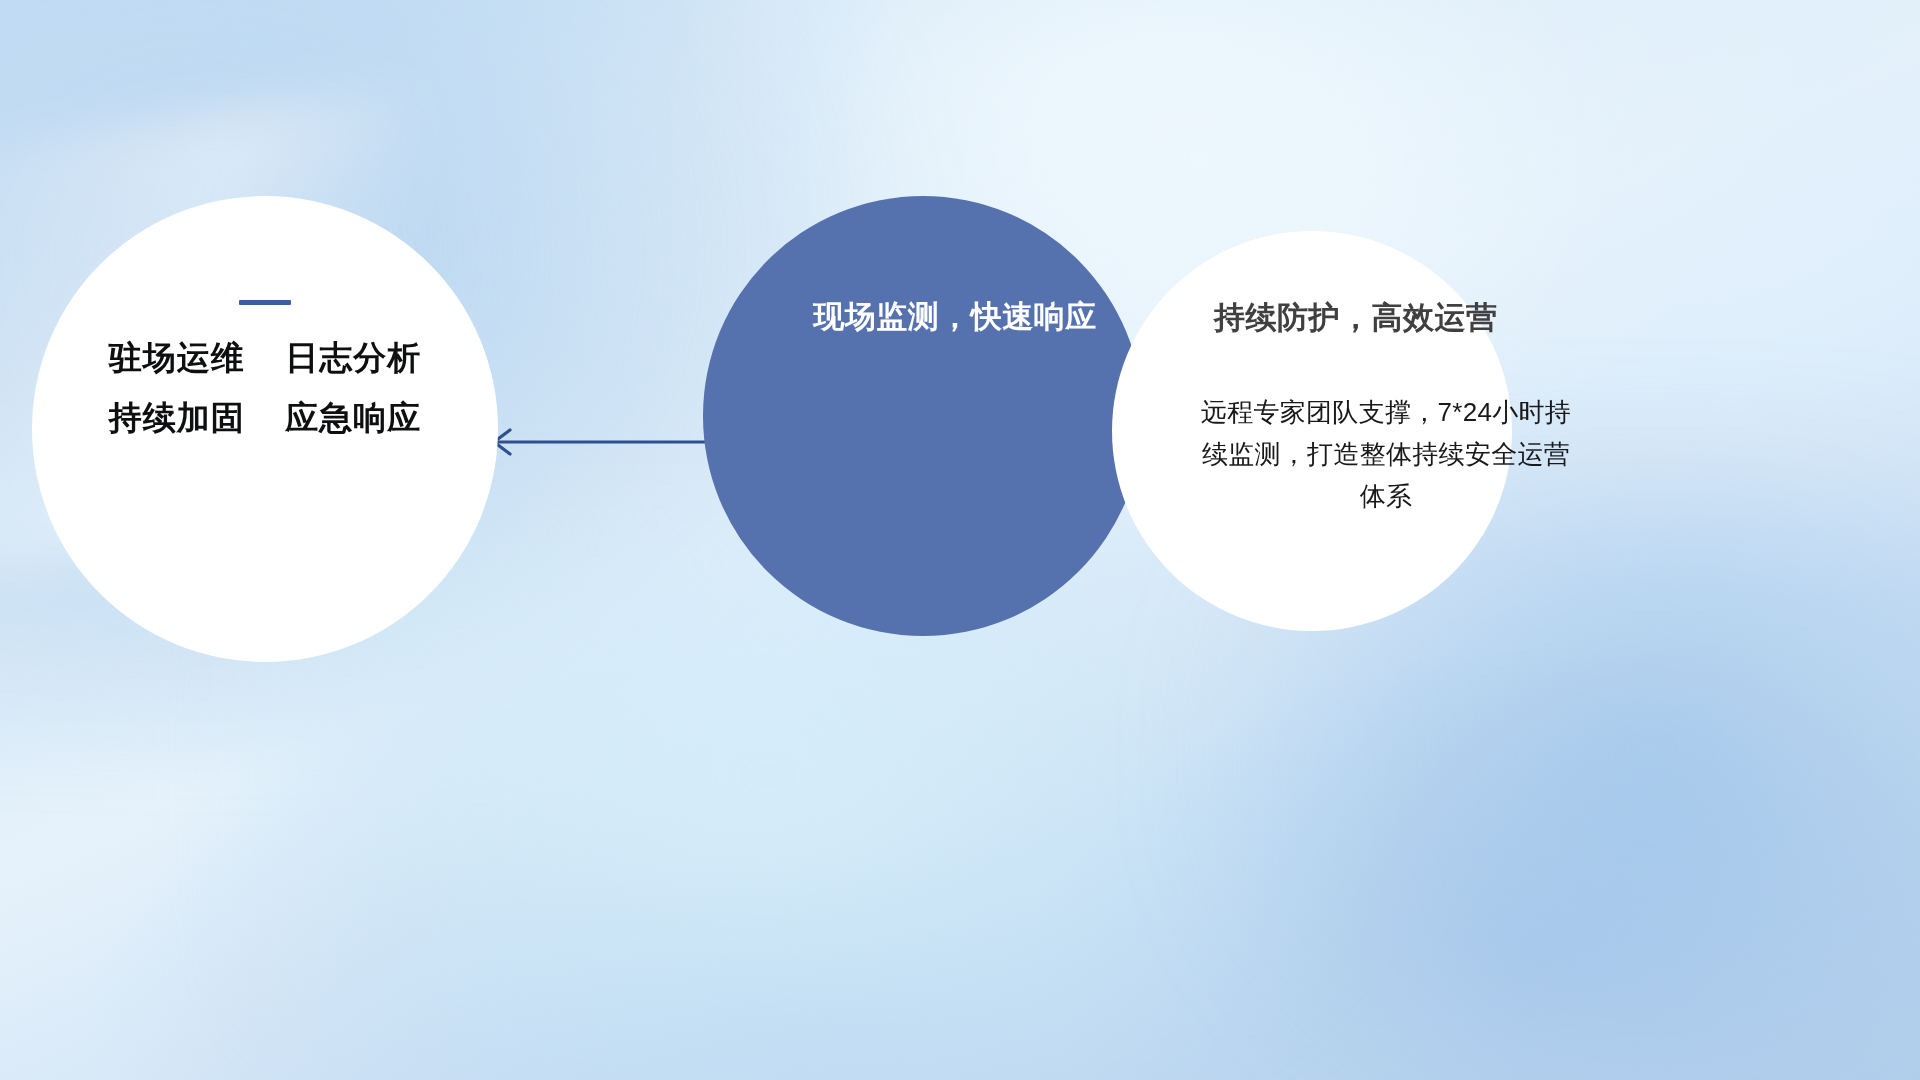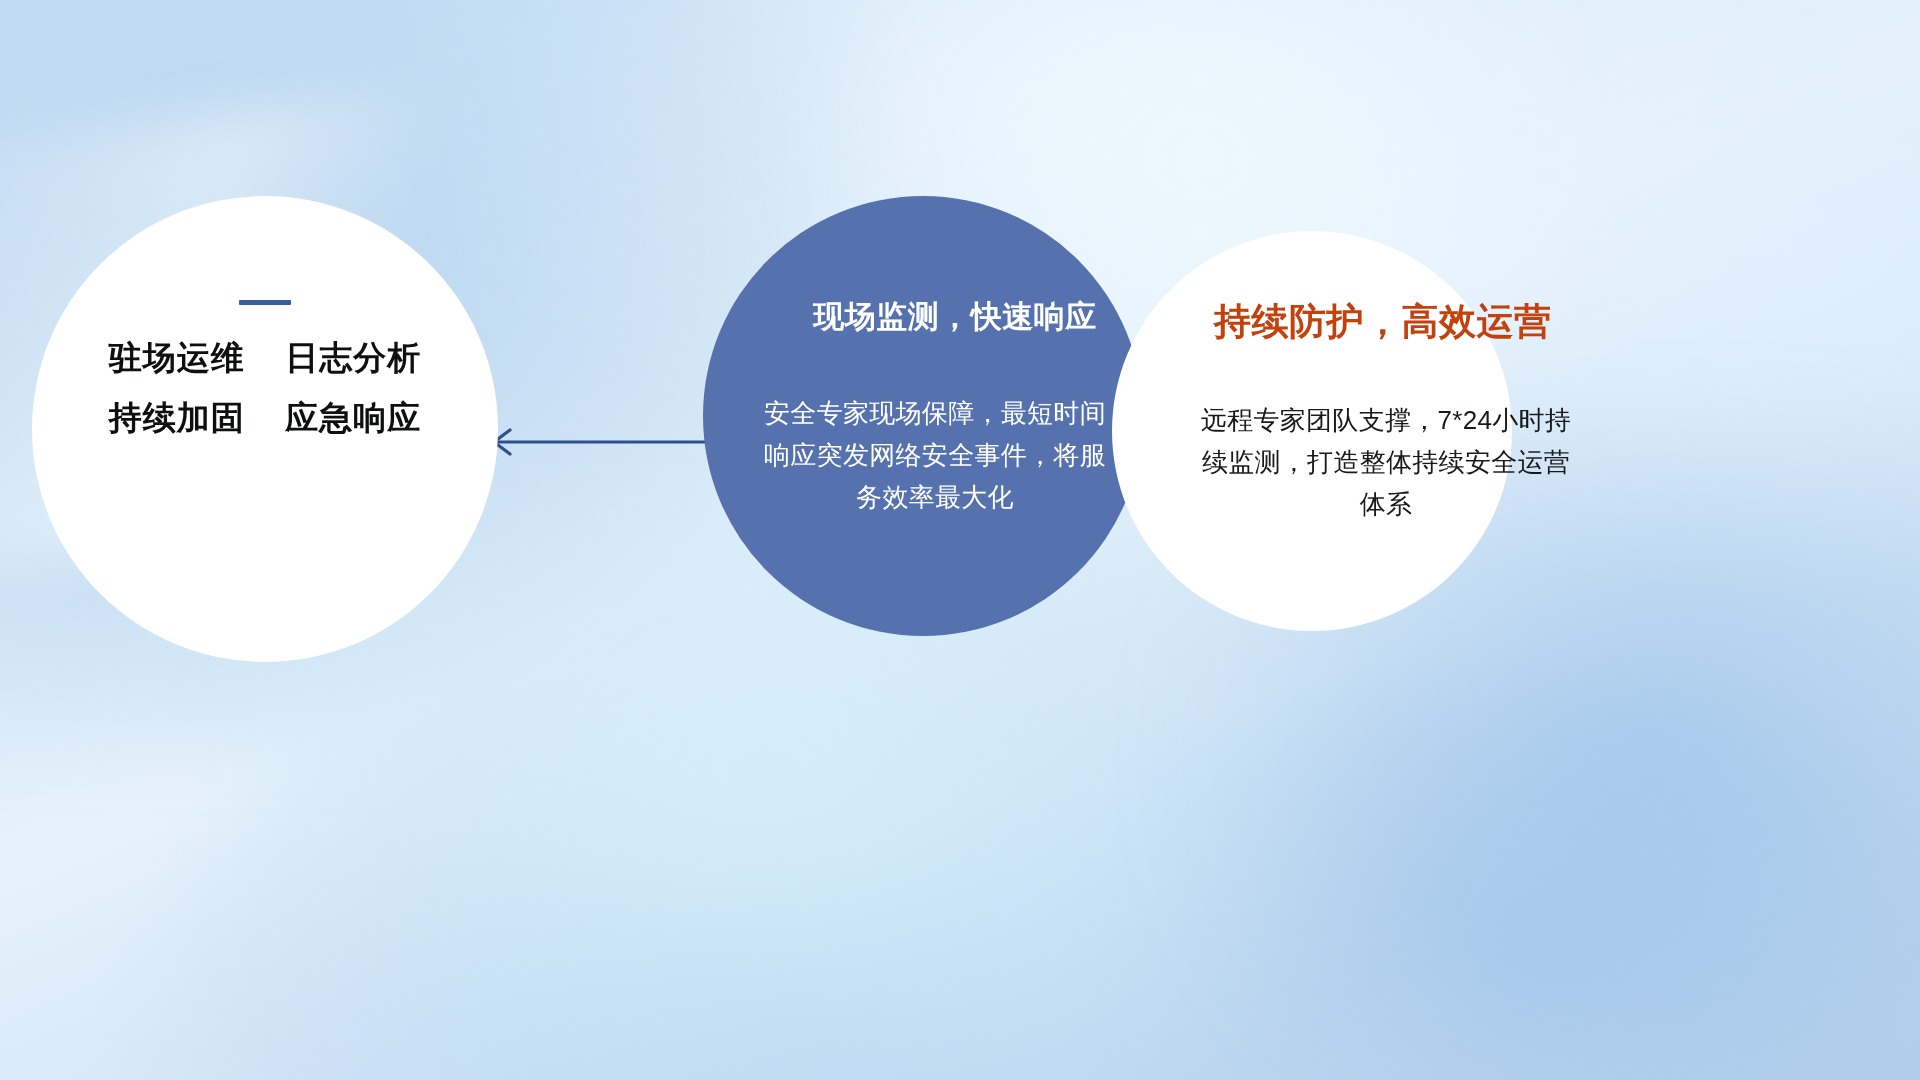--- a/index.html
+++ b/index.html
@@ -136,23 +136,23 @@
     z-index: 5;
   }
   #circle-right .inner {
     position: absolute;
     left: 0; right: 0;
     top: 66px;
     padding: 0 16px;
     text-align: center;
   }
   .right-title {
-    font-size: 37px;
+    font-size: 31px;
     font-weight: bold;
-    color: #c2410c;
+    color: #404040;
     letter-spacing: 0.5px;
     white-space: nowrap;
     margin-left: 86px;
   }
   .right-body {
     margin-top: 52px;
     font-size: 26px;
     color: #18191b;
     line-height: 1.62;
     letter-spacing: 0.3px;
@@ -189,21 +189,20 @@
   <div class="inner">
     <div class="left-divider"></div>
     <div class="left-line">驻场运维    日志分析</div>
     <div class="left-line">持续加固    应急响应</div>
   </div>
 </div>
 
 <div class="circle" id="circle-mid">
   <div class="inner">
     <div class="mid-title">现场监测，快速响应</div>
-    <div class="mid-body">安全专家现场保障，最短时间响应突发网络安全事件，将服务效率最大化</div>
   </div>
 </div>
 
 <div class="circle" id="circle-right">
   <div class="inner">
     <div class="right-title">持续防护，高效运营</div>
     <div class="right-body">远程专家团队支撑，7*24小时持续监测，打造整体持续安全运营体系</div>
   </div>
 </div>
 

